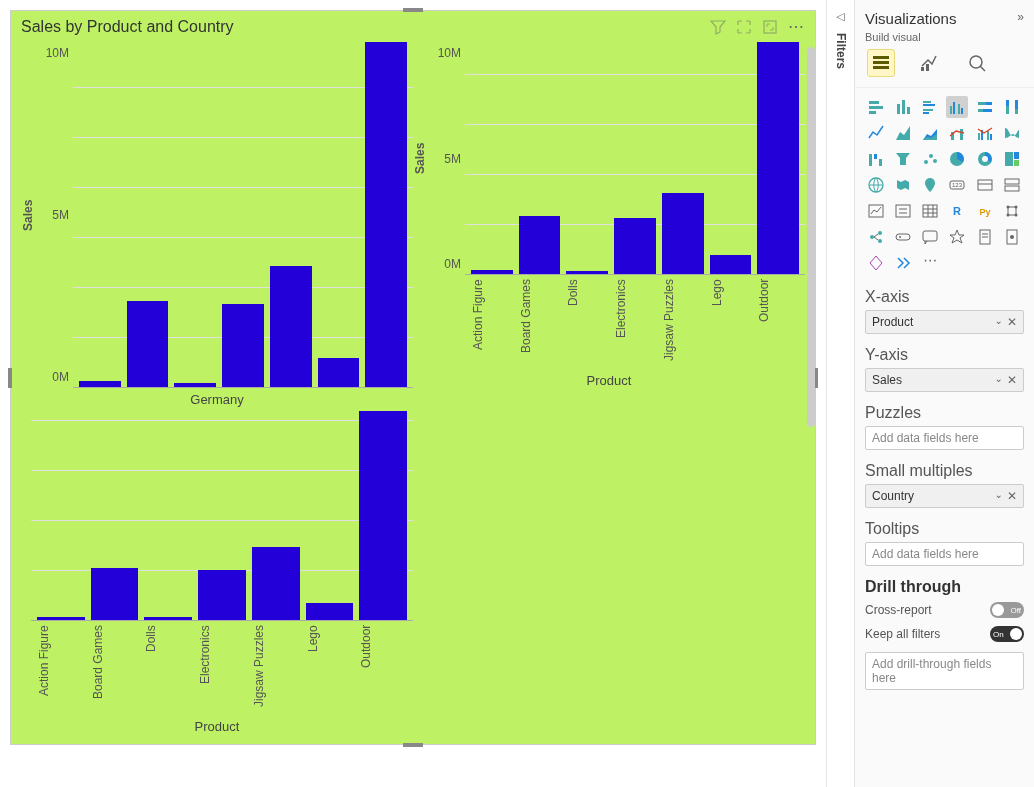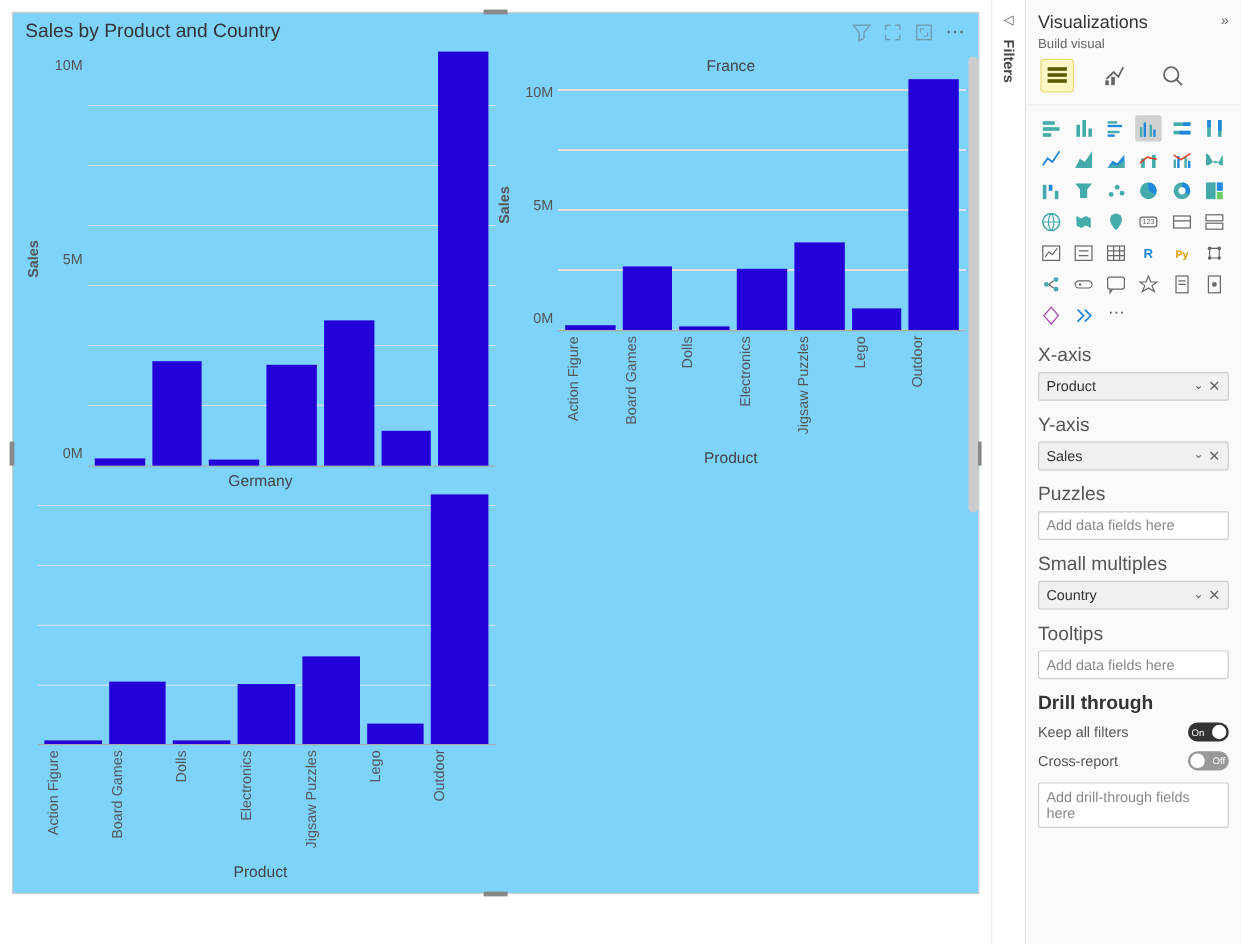--- a/index.html
+++ b/index.html
@@ -15,21 +15,21 @@
     }
     .canvas-area {
       flex: 1;
       padding: 10px;
       position: relative;
     }
     .chart-visual {
       border: 1px solid #ccc;
       width: 100%;
       height: 735px;
-      background: #7dd3fc;
+      background: #bef264;
       position: relative;
       display: flex;
       flex-direction: column;
     }
     .chart-header {
       display: flex;
       justify-content: space-between;
       padding: 6px 10px;
       align-items: center;
     }
@@ -308,21 +308,20 @@
               <div class="bar" style="height: 25%;"></div>
               <div class="bar" style="height: 1.25%;"></div>
               <div class="bar" style="height: 24.1667%;"></div>
               <div class="bar" style="height: 35%;"></div>
               <div class="bar" style="height: 8.33333%;"></div>
               <div class="bar" style="height: 100%;"></div>
             </div>
           </div>
         </div>
         <div class="small-chart">
-          <div class="sm-title">France</div>
           <div class="plot-row">
             <div class="yaxis-label">Sales</div>
             <div class="yaxis-ticks">
               <span>10M</span>
               <span>5M</span>
               <span>0M</span>
             </div>
             <div class="plot-area">
               <div class="bar" style="height: 1.66667%;"></div>
               <div class="bar" style="height: 25%;"></div>
@@ -714,29 +713,29 @@
 
   <div class="field-section">
     <div class="field-section-label">Tooltips</div>
     <div class="field-well empty">
       <span>Add data fields here</span>
     </div>
   </div>
 
   <div class="drill-header">Drill through</div>
   <div class="toggle-row">
+    <span>Cross-report</span>
+    <div class="toggle off">
+        <span>Off</span>
+      </div>
+  </div>
+  <div class="toggle-row">
     <span>Keep all filters</span>
     <div class="toggle on">
         <span>On</span>
       </div>
   </div>
-  <div class="toggle-row">
-    <span>Cross-report</span>
-    <div class="toggle off">
-        <span>Off</span>
-      </div>
-  </div>
   <div class="field-section">
     <div class="field-well empty">
       <span>Add drill-through fields here</span>
     </div>
   </div>
 </div>
 
 </body></html>

